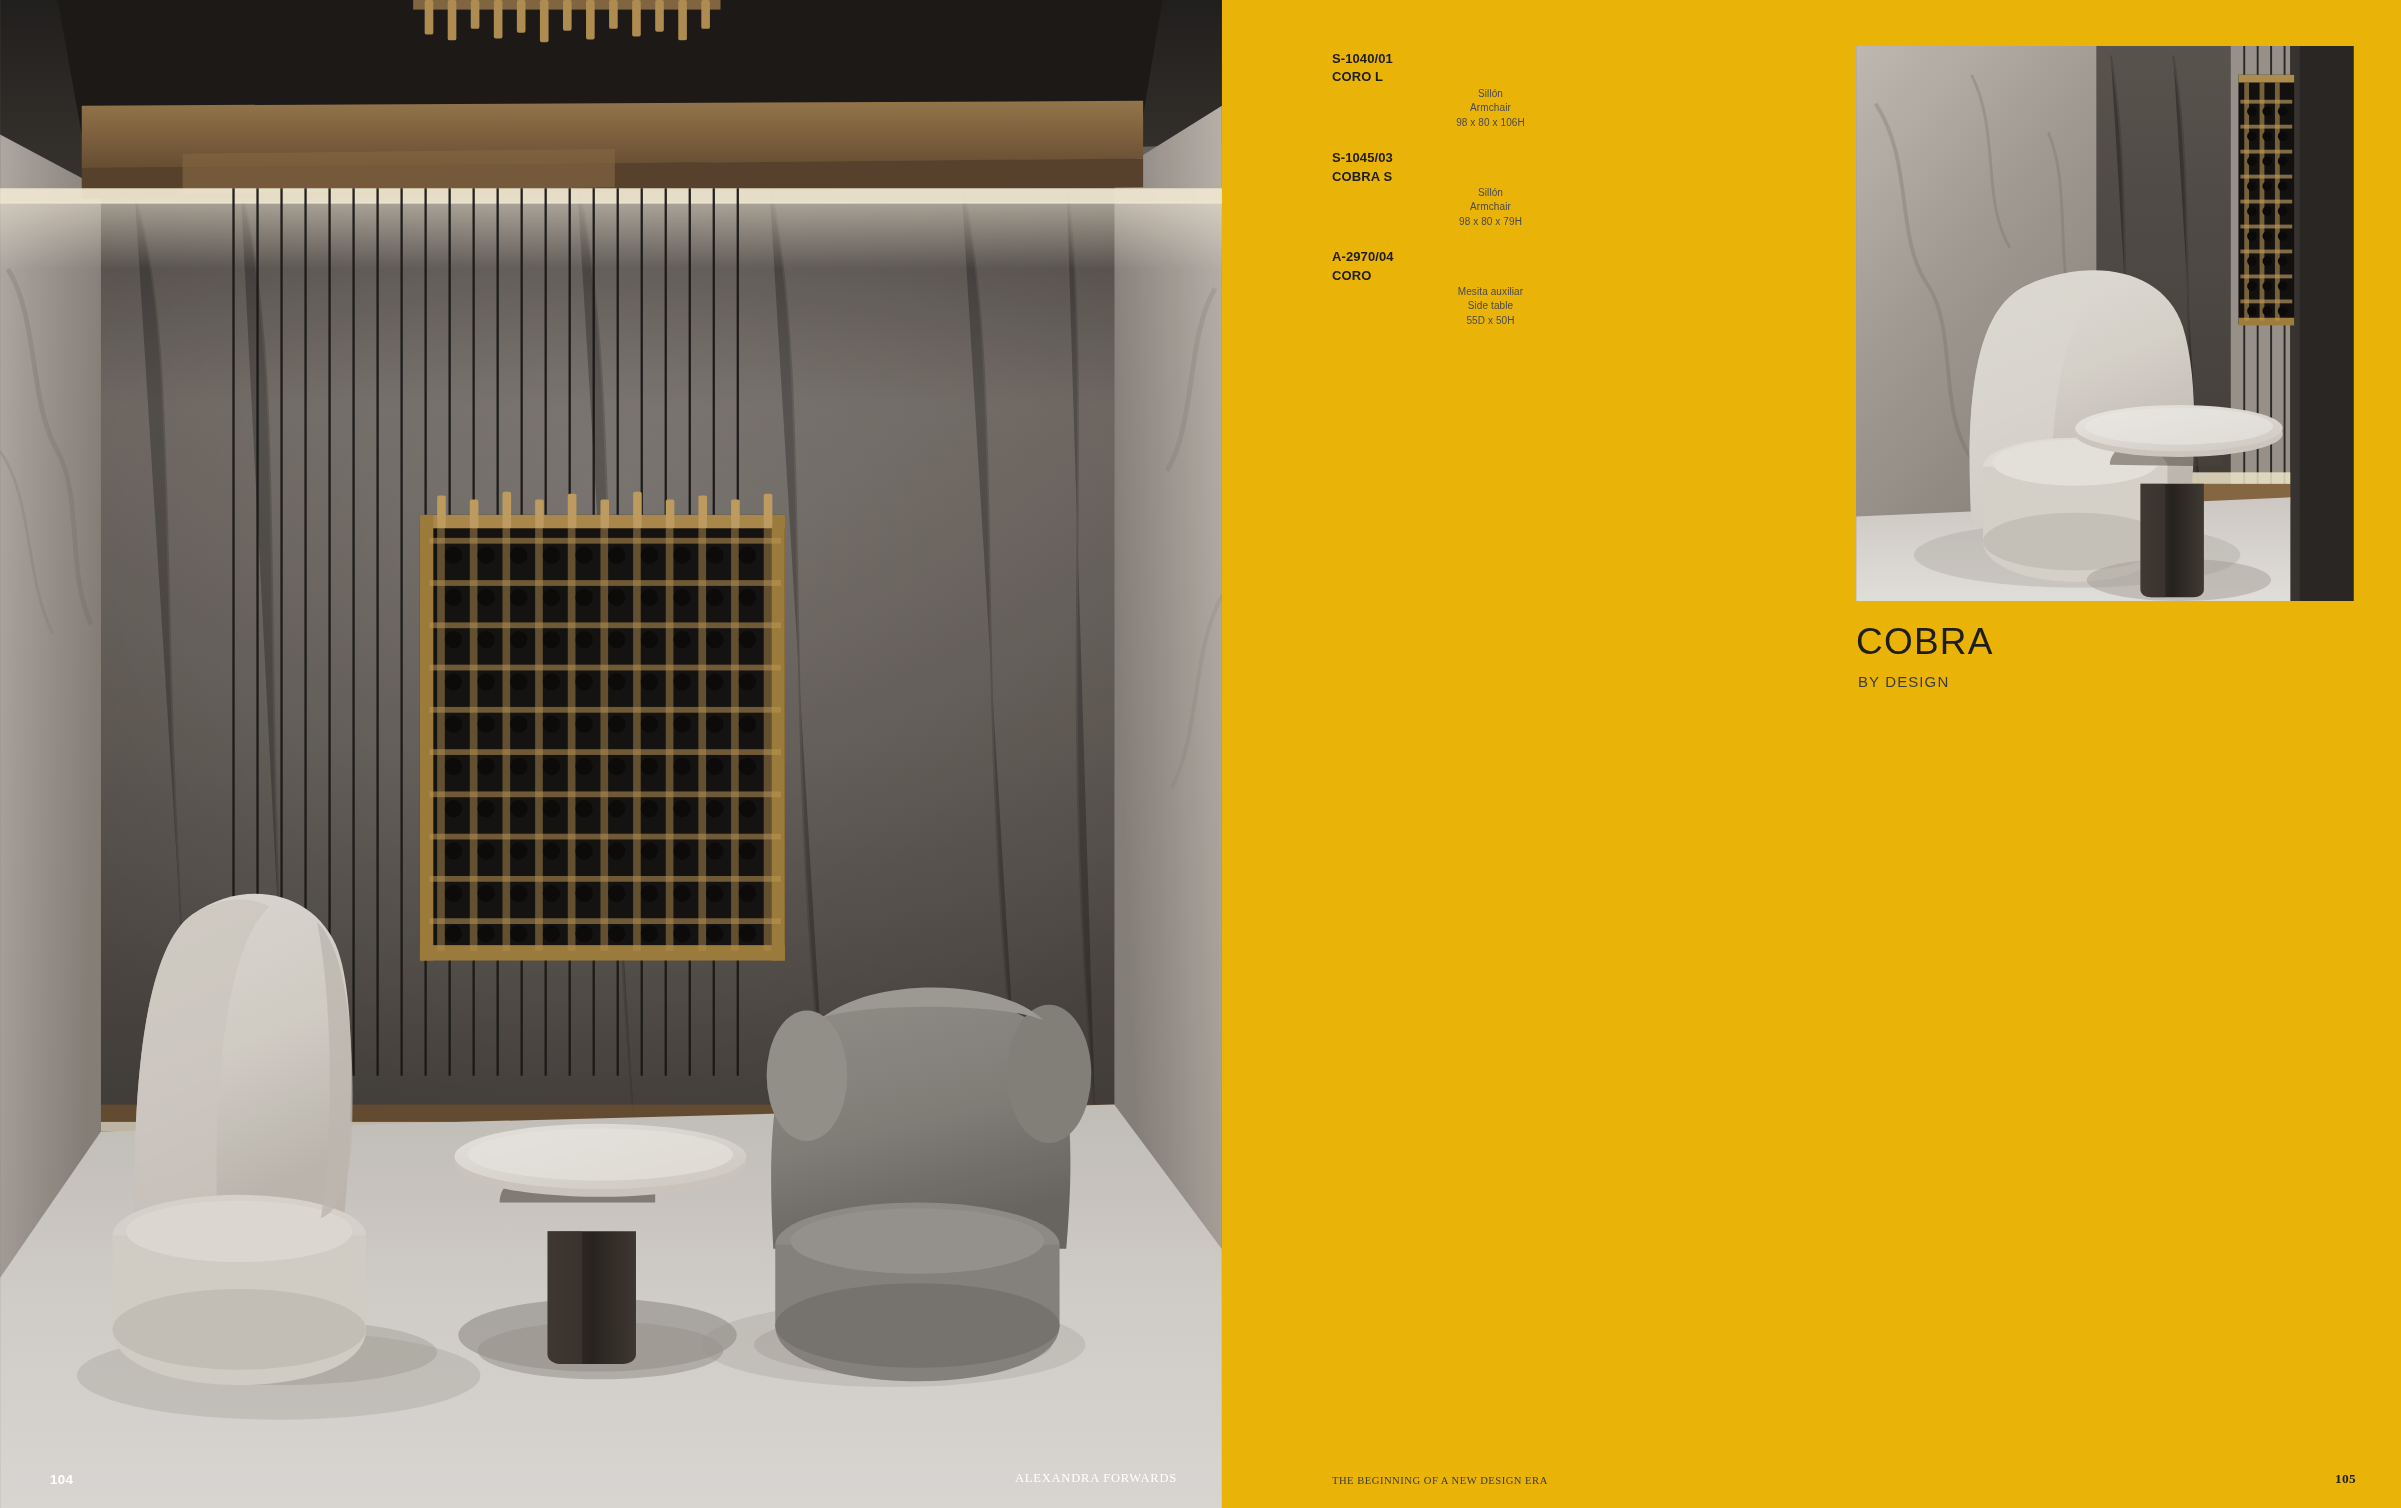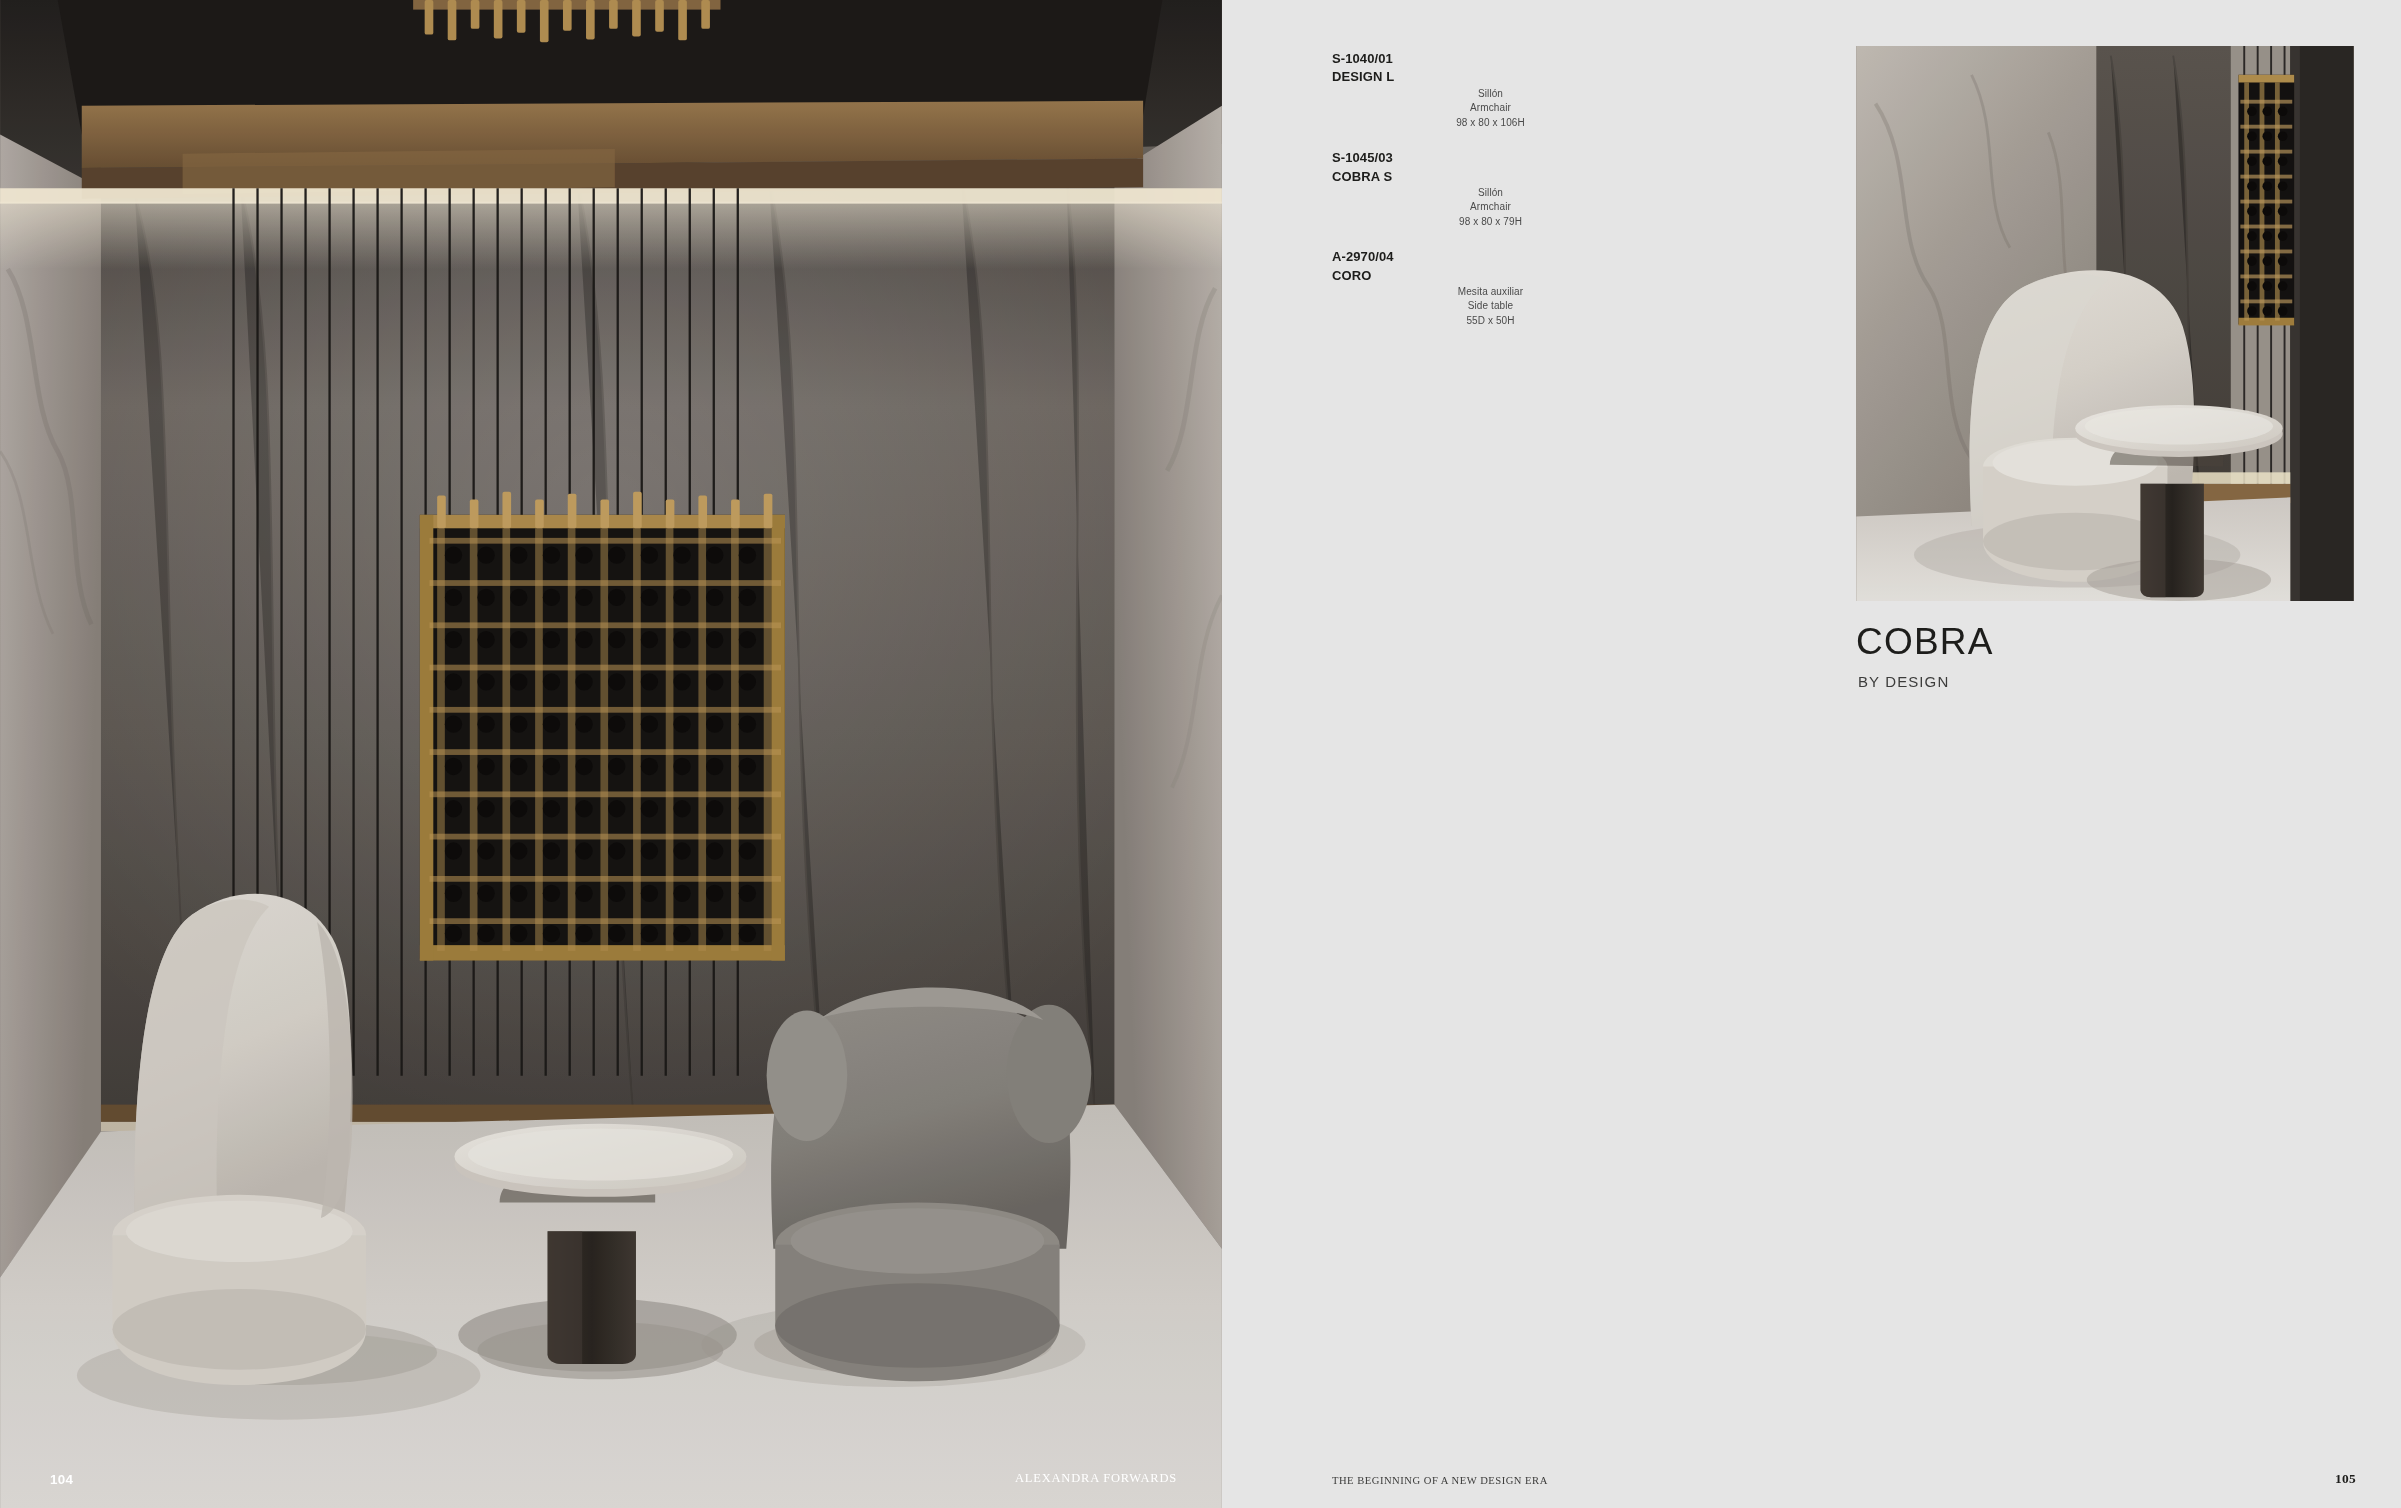--- a/index.html
+++ b/index.html
@@ -65,21 +65,21 @@
     font-size: 12.5px;
     letter-spacing: 0.8px;
     color: #ffffff;
   }
 
   
   .page-right {
     position: relative;
     width: 1180px;
     height: 1508px;
-    background: #e5e5e5;
+    background: #eab308;
   }
 
   .spec-block {
     position: absolute;
     left: 110px;
     top: 50px;
     width: 317px;
     color: #2b2b2b;
   }
   .spec-group { margin-bottom: 19px; }
@@ -510,21 +510,21 @@
       <div class="brand-left">ALEXANDRA  FORWARDS</div>
     </div>
   </div>
 
   <div class="page-right">
 
     <div class="spec-block">
 
       <div class="spec-group">
         <div class="spec-code">S-1040/01</div>
-        <div class="spec-name">DESIGN L</div>
+        <div class="spec-name">CORO L</div>
         <div class="spec-line">Sillón</div>
         <div class="spec-line">Armchair</div>
         <div class="spec-line">98 x 80 x 106H</div>
       </div>
 
       <div class="spec-group">
         <div class="spec-code">S-1045/03</div>
         <div class="spec-name">COBRA S</div>
         <div class="spec-line">Sillón</div>
         <div class="spec-line">Armchair</div>

